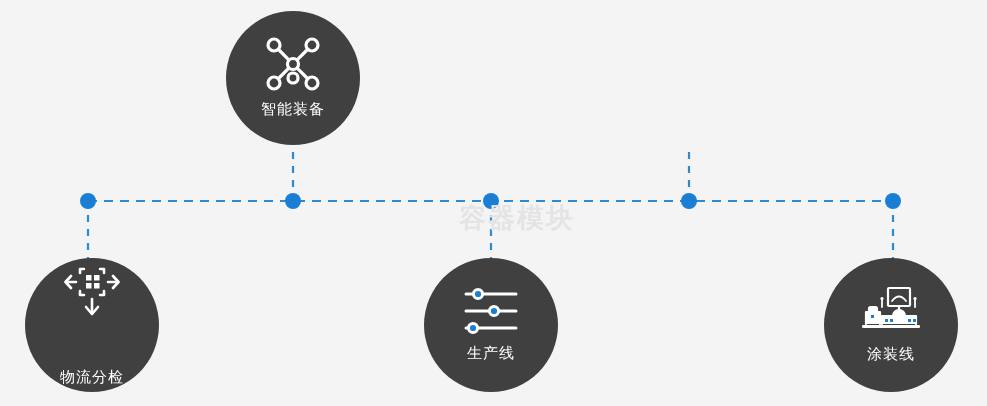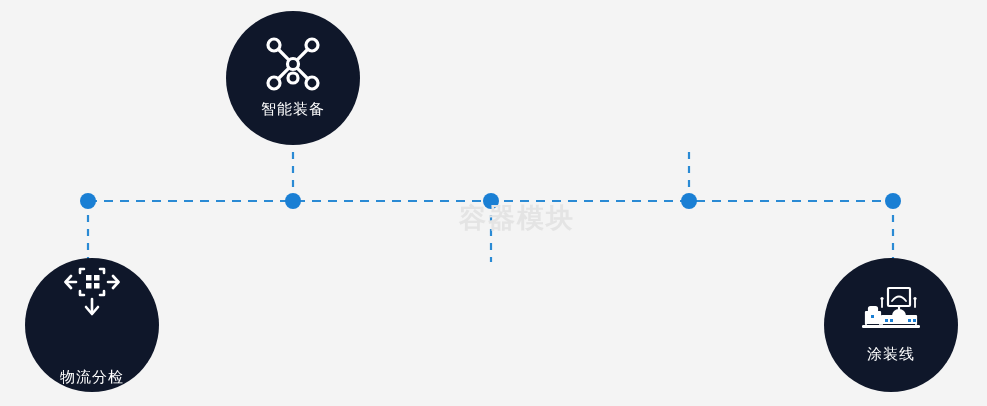--- a/index.html
+++ b/index.html
@@ -21,21 +21,21 @@
     letter-spacing:2px;
     color:#e4e4e4;
     font-weight:600;
     user-select:none;
     white-space:nowrap;
   }
 
   .node{
     position:absolute;
     border-radius:50%;
-    background:#0f172a;
+    background:#404040;
     display:flex;
     flex-direction:column;
     align-items:center;
     justify-content:center;
   }
   .node .glyph{
     display:block;
     line-height:0;
   }
   .node .caption{
@@ -112,20 +112,33 @@
         <line x1="44" y1="19" x2="54" y2="19"></line>
         <polyline points="49,13 54.5,19 49,25"></polyline>
 
         <line x1="28" y1="36" x2="28" y2="50"></line>
         <polyline points="22,44 28,51 34,44"></polyline>
       </svg>
     </span>
     <span class="caption">物流分检</span>
   </div>
 
+  <div class="node sz" style="left:424px;top:258px;">
+    <span class="glyph">
+      <svg width="56" height="48" viewBox="0 0 56 48" xmlns="http://www.w3.org/2000/svg" fill="none" stroke="#ffffff" stroke-width="3" stroke-linecap="round">
+        <line x1="3" y1="7" x2="53" y2="7"></line>
+        <circle cx="15" cy="7" r="4.6" fill="#1a7fd4"></circle>
+        <line x1="3" y1="24" x2="53" y2="24"></line>
+        <circle cx="31" cy="24" r="4.6" fill="#1a7fd4"></circle>
+        <line x1="3" y1="41" x2="53" y2="41"></line>
+        <circle cx="10" cy="41" r="4.6" fill="#1a7fd4"></circle>
+      </svg>
+    </span>
+    <span class="caption">生产线</span>
+  </div>
 
   <div class="node sz" style="left:824px;top:258px;">
     <span class="glyph">
       <svg width="62" height="50" viewBox="0 0 62 50" xmlns="http://www.w3.org/2000/svg" fill="none" stroke="#ffffff" stroke-width="2.2" stroke-linecap="round" stroke-linejoin="round">
 
         <rect x="28" y="2" width="22" height="18" rx="1"></rect>
         <path d="M32 15 q7 -9 14 0" stroke-width="1.8"></path>
         <line x1="39" y1="20" x2="39" y2="25"></line>
 
         <line x1="22" y1="14" x2="22" y2="21" stroke-width="1.8"></line>

